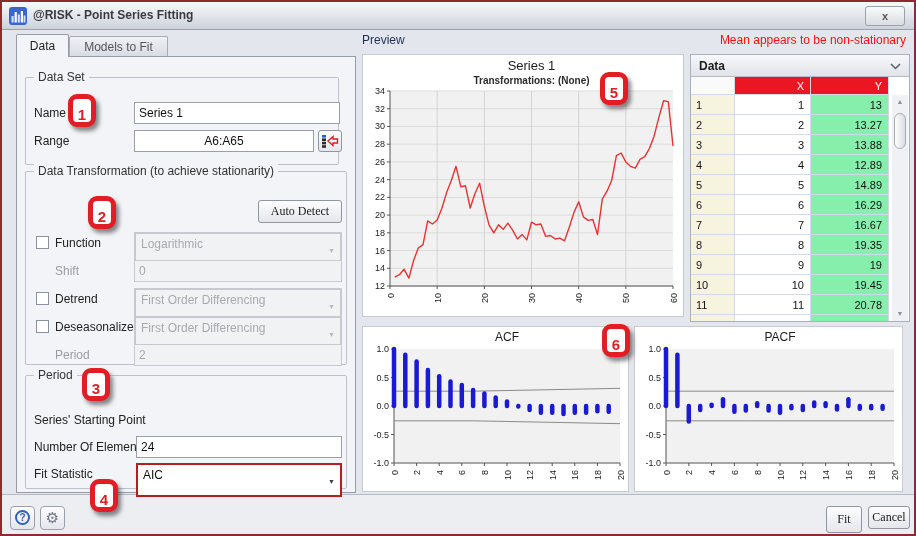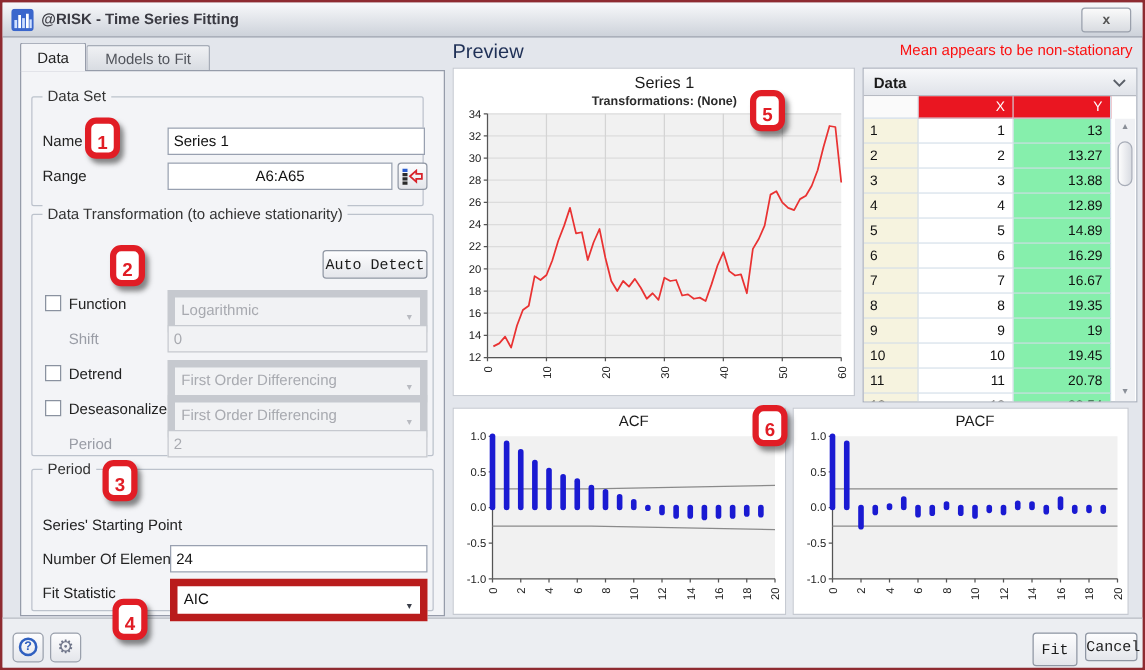--- a/index.html
+++ b/index.html
@@ -27,39 +27,39 @@
     background:#f3f4f7; border:1px solid #969caa; z-index:2; }
   
   .group { position:absolute; border:1px solid #bcc2cc; border-radius:2px; }
   .group-label { position:absolute; top:-8px; left:8px; background:#f3f4f7;
     padding:0 4px; font-size:12px; color:#333; white-space:nowrap; }
   .lbl { position:absolute; font-size:12px; color:#222; white-space:nowrap; }
   .lbl-dis { color:#9a9da6; }
   .tinput { position:absolute; height:22px; border:1px solid #98a0b0; background:#fff;
     font-size:12px; color:#111; padding:0 4px; font-family:inherit; }
   .tinput:disabled, .tinput.dis { background:#f1f2f4; border-color:#c6c9cf; color:#a8aab0; }
-  .combo { position:absolute; height:34px; border:6px solid #b91c1c; background:#fff;
+  .combo { position:absolute; height:34px; border:2px solid #b91c1c; background:#fff;
     font-size:12px; color:#111; line-height:20px; padding:0 18px 0 5px; overflow:hidden; }
   .combo .arr { position:absolute; right:5px; top:7px; font-size:7px; color:#3a3f4a; }
   .combo.dis { background:#f1f2f4; border-color:#c6c9cf; color:#a8aab0; }
   .combo.dis .arr { color:#b8bac0; }
   .chk { position:absolute; width:13px; height:13px; background:#fff; border:1px solid #8a92a0; }
   .btn { position:absolute; background:linear-gradient(#fdfdfe,#e4e6eb);
     border:1px solid #8f96a3; border-radius:3px; font-size:12px; color:#1b1b1b;
-    text-align:center; font-family:Liberation Mono, monospace; }
+    text-align:center; font-family:Liberation Serif, serif; }
   
   .footer { position:absolute; left:0; top:492px; width:100%; height:42px;
     background:#eceef2; border-top:1px solid #b6bac2; }
   .icon-btn { position:absolute; top:11px; width:25px; height:24px;
     background:linear-gradient(#fdfdfe,#e4e6eb); border:1px solid #9aa0ac; border-radius:4px; }
   .help-glyph { display:block; width:15px; height:15px; margin:3px auto; border:2px solid #3060c0;
     border-radius:50%; color:#3060c0; font-size:10px; font-weight:bold; text-align:center; line-height:11px; }
   .gear-glyph { display:block; text-align:center; font-size:15px; color:#70768a; line-height:22px; }
   
-  .preview-label { position:absolute; left:360px; top:31px; font-size:16px; color:#1f3056; }
+  .preview-label { position:absolute; left:360px; top:31px; font-size:12px; color:#1f3056; }
   .warning { position:absolute; right:8px; top:31px; font-size:12px; color:#fb1010; }
   .panel { position:absolute; background:#fff; border:1px solid #c6cad2; }
   #series-panel { left:360px; top:52px; width:322px; height:263px; }
   #acf-panel { left:360px; top:324px; width:267px; height:166px; }
   #pacf-panel { left:632px; top:324px; width:269px; height:166px; }
   
   .data-panel { position:absolute; left:688px; top:52px; width:220px; height:268px;
     background:#fff; border:1px solid #aab0bc; overflow:hidden; }
   .data-header { position:absolute; left:0; top:0; width:100%; height:22px;
     background:linear-gradient(#f7f8fa,#e0e3e9); border-bottom:1px solid #b6bac2; }
@@ -103,21 +103,21 @@
 
   <div class="titlebar">
     <svg class="app-icon" viewBox="0 0 18 18">
       <rect x="0" y="0" width="18" height="18" rx="3" fill="#3a66cc"></rect>
       <rect x="2.5" y="9" width="2.2" height="6.5" fill="#cfe0ff"></rect>
       <rect x="5.6" y="5" width="2.2" height="10.5" fill="#ffffff"></rect>
       <rect x="8.7" y="7.5" width="2.2" height="8" fill="#cfe0ff"></rect>
       <rect x="11.8" y="4" width="2.2" height="11.5" fill="#ffffff"></rect>
       <rect x="14.6" y="8.5" width="1.8" height="7" fill="#cfe0ff"></rect>
     </svg>
-    <span class="title">@RISK - Time Series Fitting</span>
+    <span class="title">@RISK - Point Series Fitting</span>
     <div class="close-btn">x</div>
   </div>
 
   <div class="tab tab-active">Data</div>
   <div class="tab tab-inactive">Models to Fit</div>
 
   <div class="tabpage">
 
     <div class="group" style="left:8px; top:20px; width:314px; height:88px;">
       <span class="group-label">Data Set</span>

